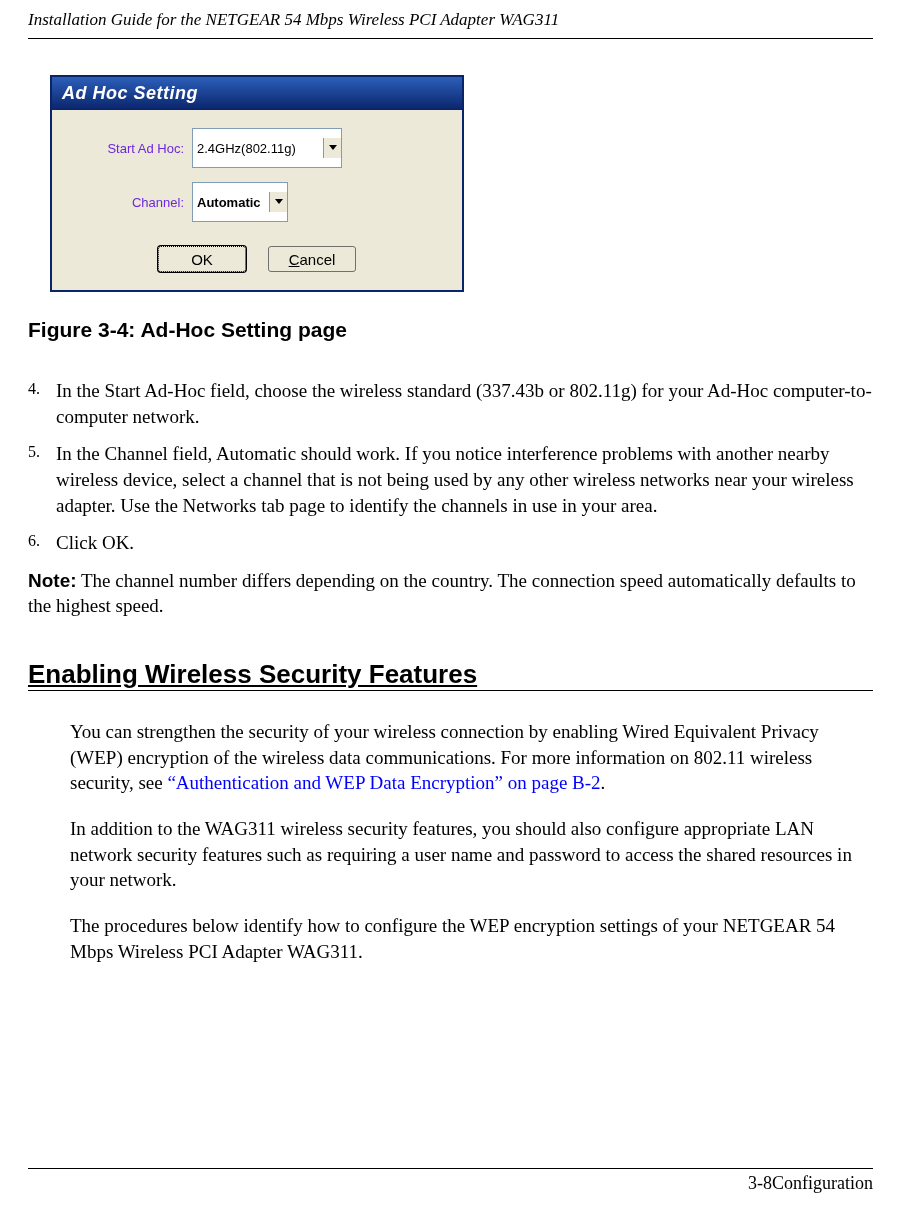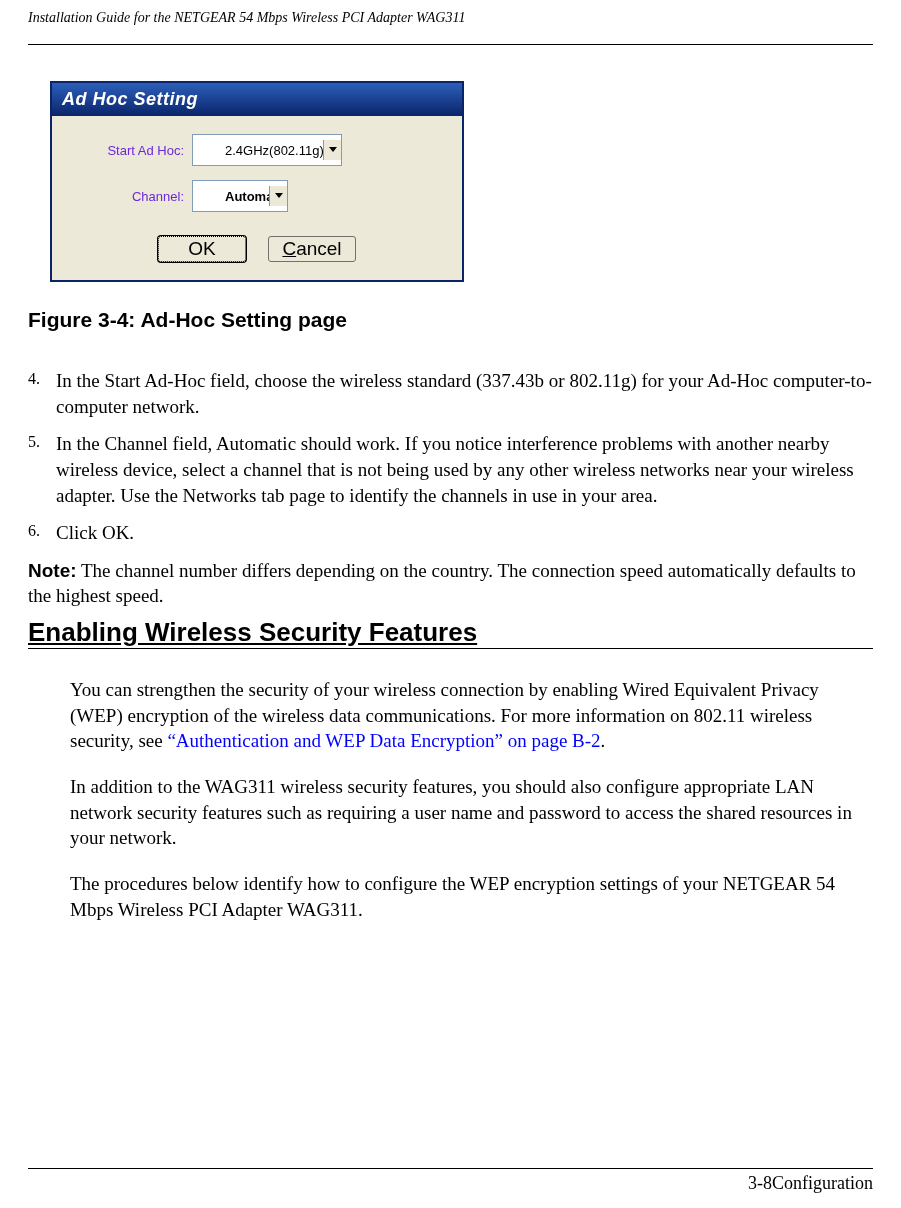--- a/index.html
+++ b/index.html
@@ -8,22 +8,22 @@
       font-size: 19px;
       color: #000;
       background: #fff;
       width: 901px;
       height: 1208px;
       padding: 10px 28px 0 28px;
       position: relative;
     }
     .header-line {
       font-style: italic;
-      font-size: 14px;
-      margin-bottom: 18px;
+      font-size: 17px;
+      margin-bottom: 8px;
     }
     .hr-top {
       border: none;
       border-top: 1.5px solid #000;
       margin-bottom: 36px;
     }
     .dialog-wrap {
       margin-left: 22px;
       margin-bottom: 26px;
     }
@@ -55,22 +55,21 @@
     .field-row .fl {
       width: 118px;
       text-align: right;
       color: #6d28d9;
     }
     .combo {
       display: inline-flex;
       align-items: center;
       background: #fff;
       border: 1px solid #7f9db9;
-      height: 32px;
-      padding-left: 28px;
+      height: 40px;
     }
     .combo.big { width: 150px; }
     .combo.small { width: 96px; font-weight: bold; }
     .combo .txt {
       flex: 1;
       padding: 0 4px;
       font-size: 13px;
       white-space: nowrap;
       overflow: hidden;
     }
@@ -90,21 +89,21 @@
       gap: 22px;
       padding: 10px 0 12px 0;
     }
     .win-btn {
       width: 88px;
       height: 26px;
       background: #ece9d8;
       border: 1px solid #707070;
       border-radius: 3px;
       font-family: Tahoma, Arial, sans-serif;
-      font-size: 19px;
+      font-size: 15px;
       display: flex;
       align-items: center;
       justify-content: center;
       cursor: default;
     }
     .win-btn.default {
       border: 1px dotted #000;
       box-shadow: 0 0 0 1px #000;
     }
     .win-btn .u { text-decoration: underline; }
@@ -126,21 +125,21 @@
     ol.steps li .num {
       width: 28px;
       flex-shrink: 0;
       font-size: 16px;
     }
     ol.steps li .body {
       flex: 1;
     }
     .note-para {
       line-height: 1.35;
-      margin-bottom: 8px;
+      margin-bottom: 40px;
     }
     .note-para .nb { font-family: Arial, Helvetica, sans-serif; font-weight: bold; }
     h2.section {
       font-family: Arial, Helvetica, sans-serif;
       font-weight: bold;
       font-size: 26px;
       text-decoration: underline;
     }
     .hr-sec {
       border: none;

